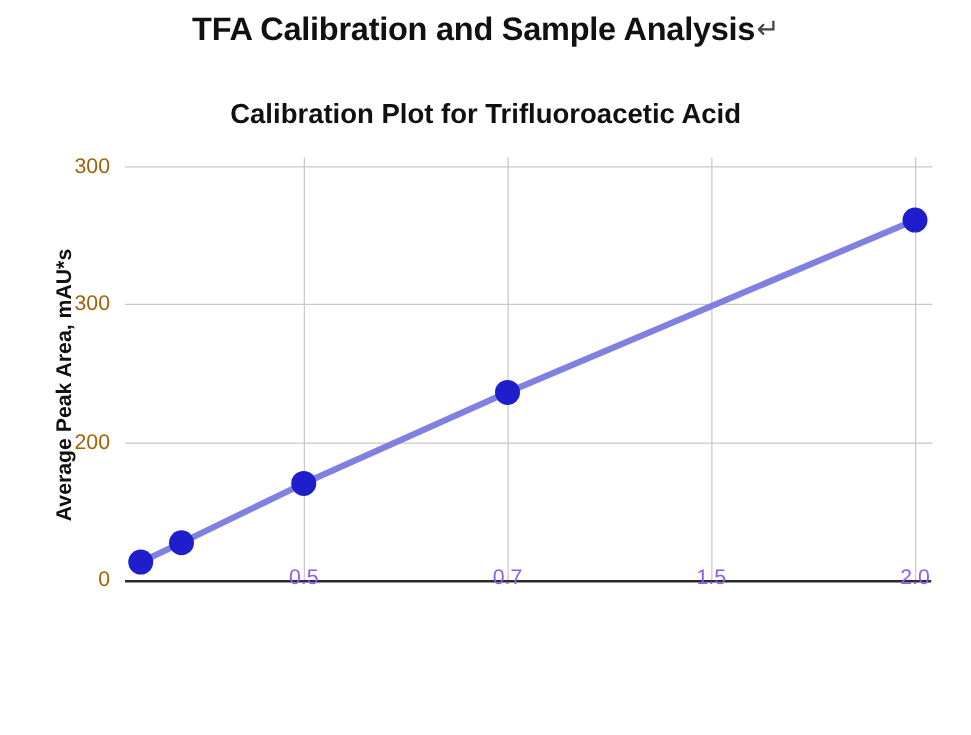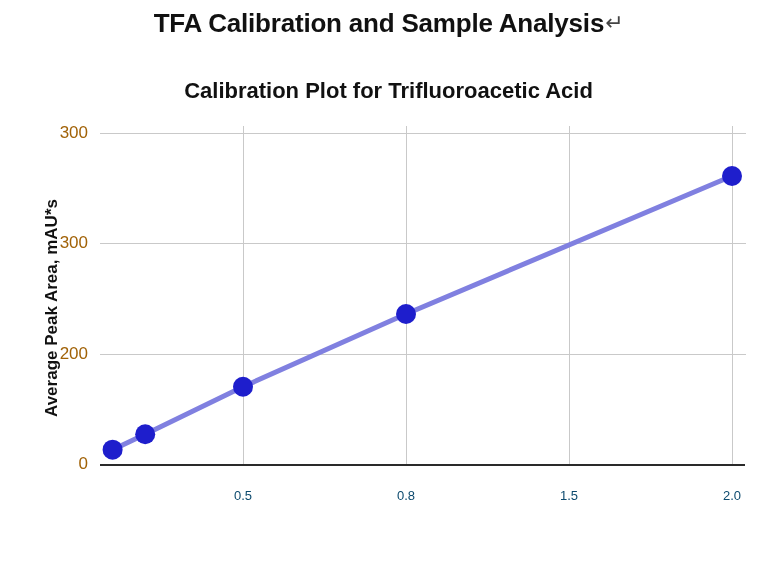--- a/index.html
+++ b/index.html
@@ -94,24 +94,24 @@
     position: absolute;
     right: 0;
     width: 56px;
     text-align: right;
     font-size: 17px;
     color: #a16207;
     transform: translateY(-50%);
   }
   .xtick-label {
     position: absolute;
-    font-size: 13px;
-    color: #0c4a6e;
+    font-size: 17px;
+    color: #8b5cf6;
     transform: translateX(-50%);
-    top: 488px;
+    top: 452px;
   }
 
   .ytick-wrap { position: absolute; left: 32px; width: 56px; }
 
   
   .hgrid {
     position: absolute;
     left: 100px;
     width: 646px;
     height: 1px;
@@ -173,21 +173,21 @@
       <div class="ytick-label">300</div>
     </div>
     <div class="ytick-wrap" style="top:354px;">
       <div class="ytick-label">200</div>
     </div>
     <div class="ytick-wrap" style="top:464px;">
       <div class="ytick-label">0</div>
     </div>
 
     <div class="xtick-label" style="left:243px;">0.5</div>
-    <div class="xtick-label" style="left:406px;">0.8</div>
+    <div class="xtick-label" style="left:406px;">0.7</div>
     <div class="xtick-label" style="left:569px;">1.5</div>
     <div class="xtick-label" style="left:732px;text-align:center;">2.0</div>
 
     <svg id="plot-svg" viewBox="0 0 777 588">
       <polyline id="series-line" fill="none" stroke-width="5" stroke-linejoin="round" stroke-linecap="round" points="112.60,449.66 145.20,434.21 243.00,386.77 406.00,313.95 732.00,176.03" stroke="#8080E0"></polyline>
       <g id="series-markers">
           <circle cx="112.60" cy="449.66" r="10" fill="#1E1ECC"></circle>
           <circle cx="145.20" cy="434.21" r="10" fill="#1E1ECC"></circle>
           <circle cx="243.00" cy="386.77" r="10" fill="#1E1ECC"></circle>
           <circle cx="406.00" cy="313.95" r="10" fill="#1E1ECC"></circle>

